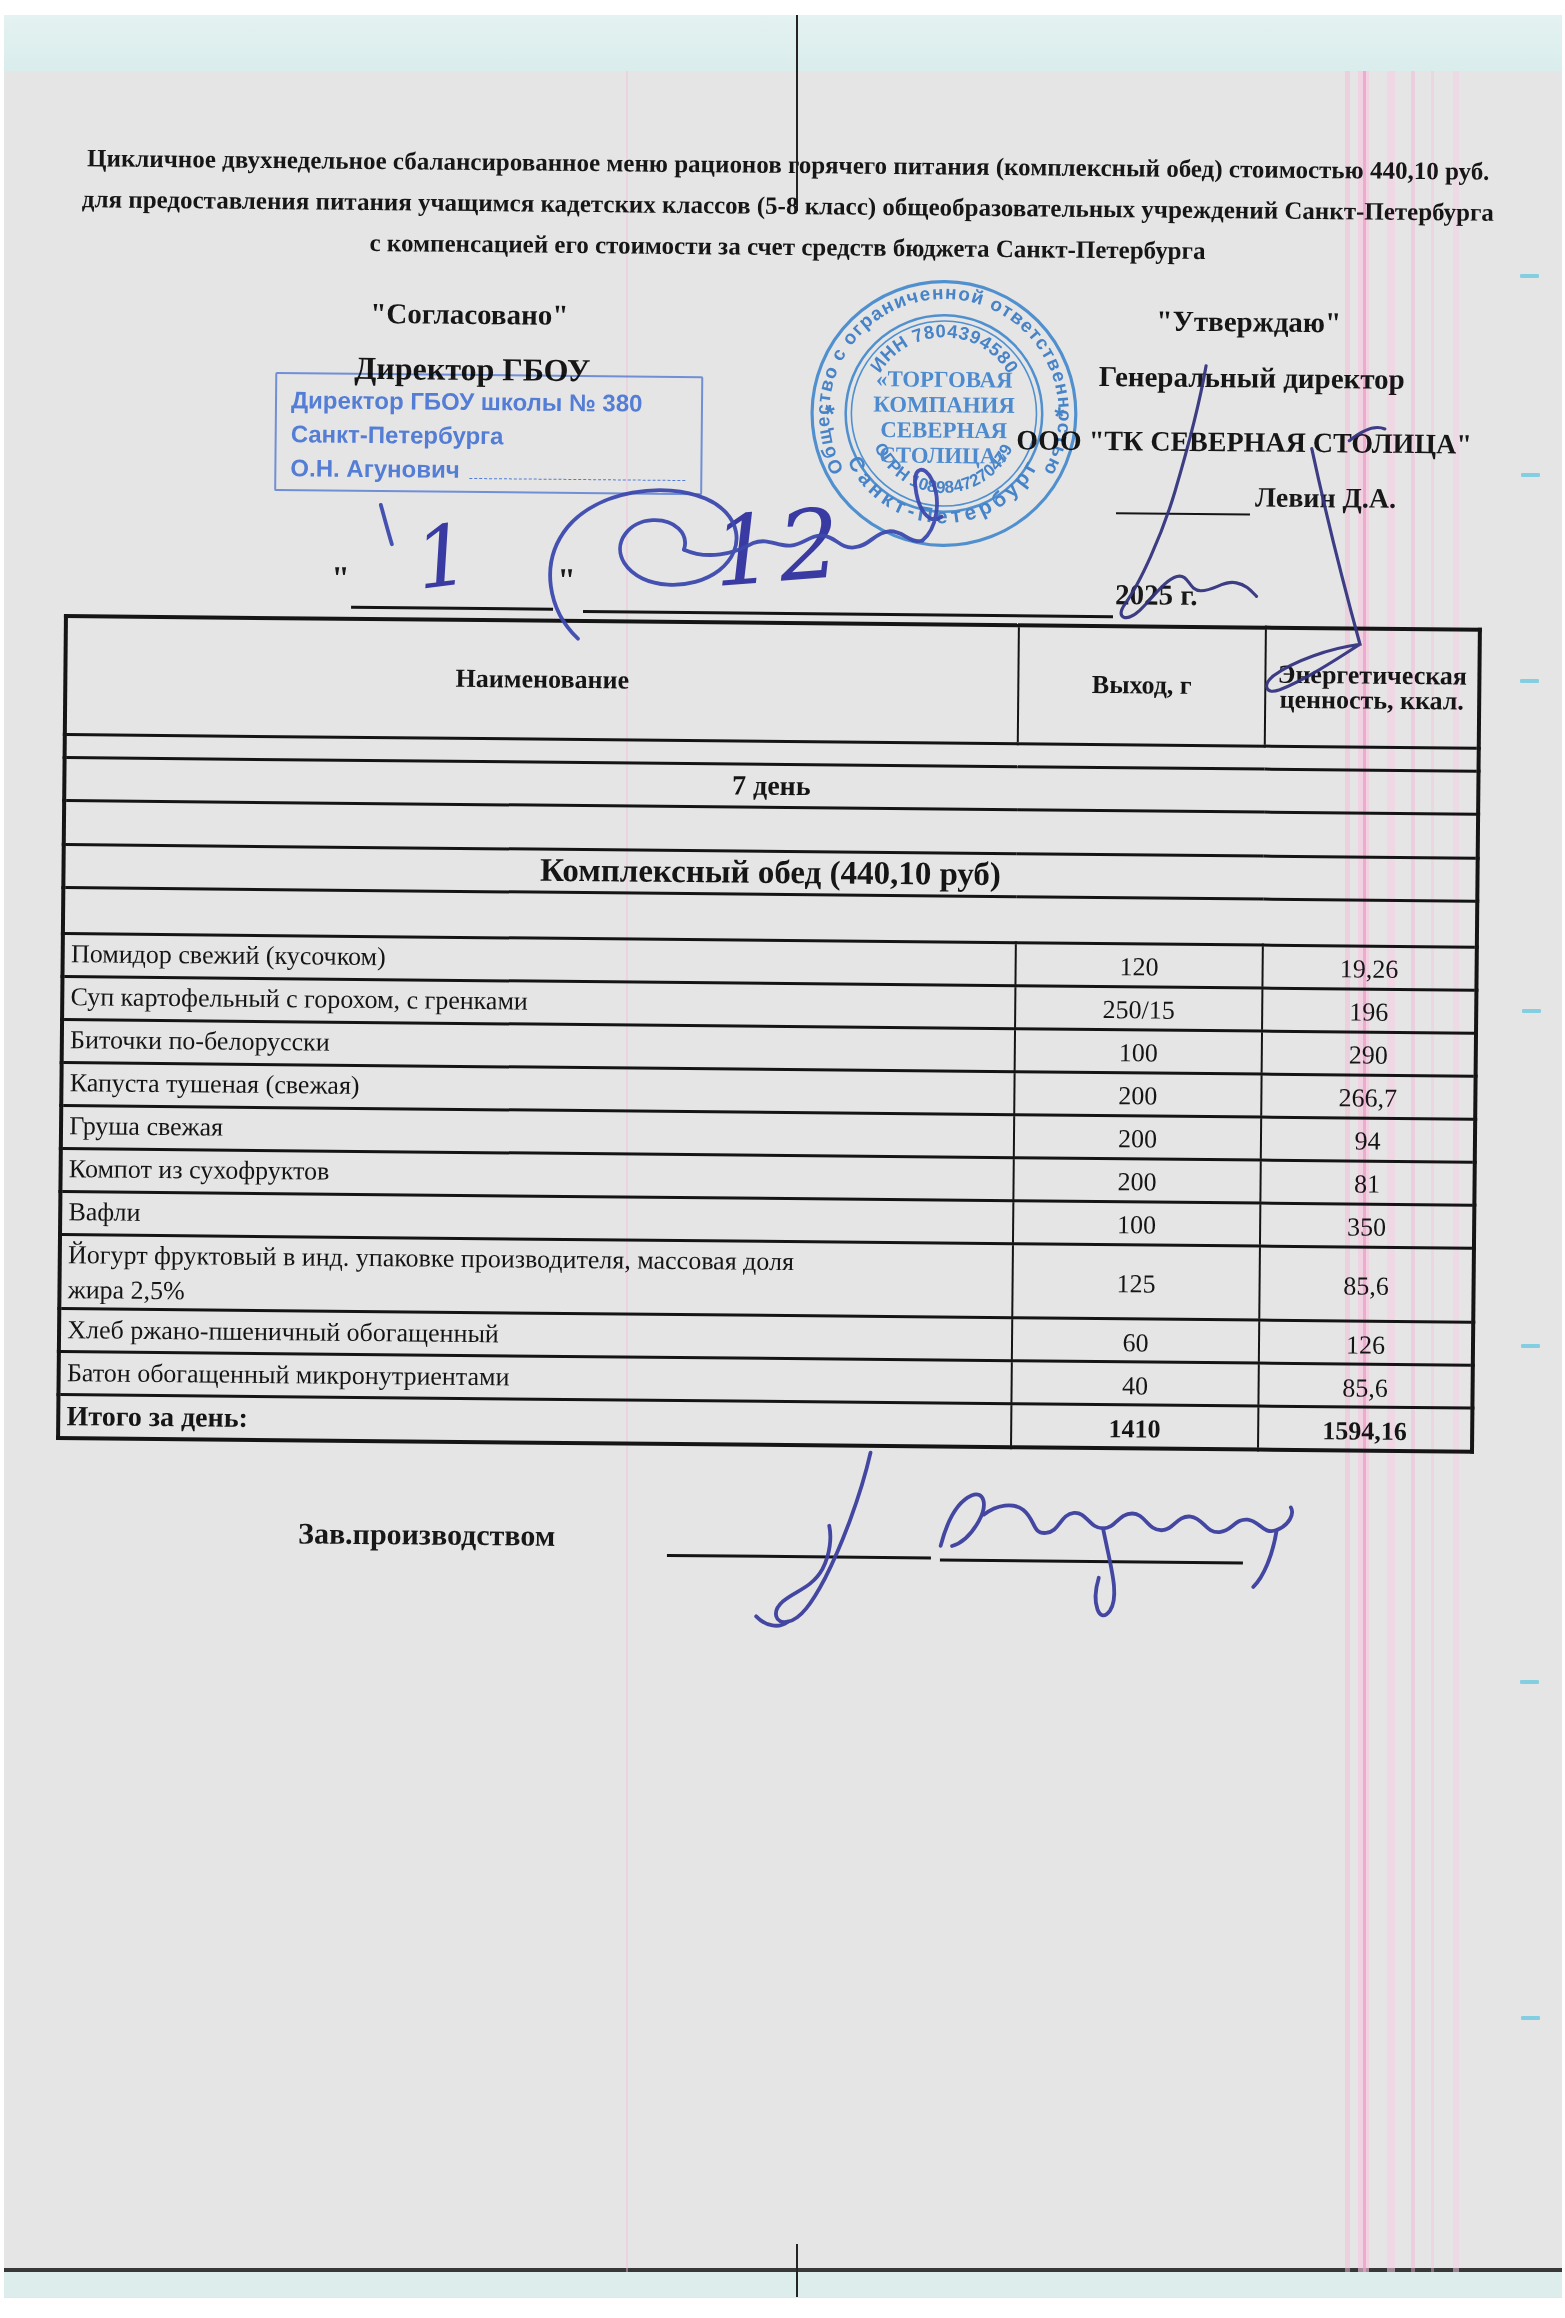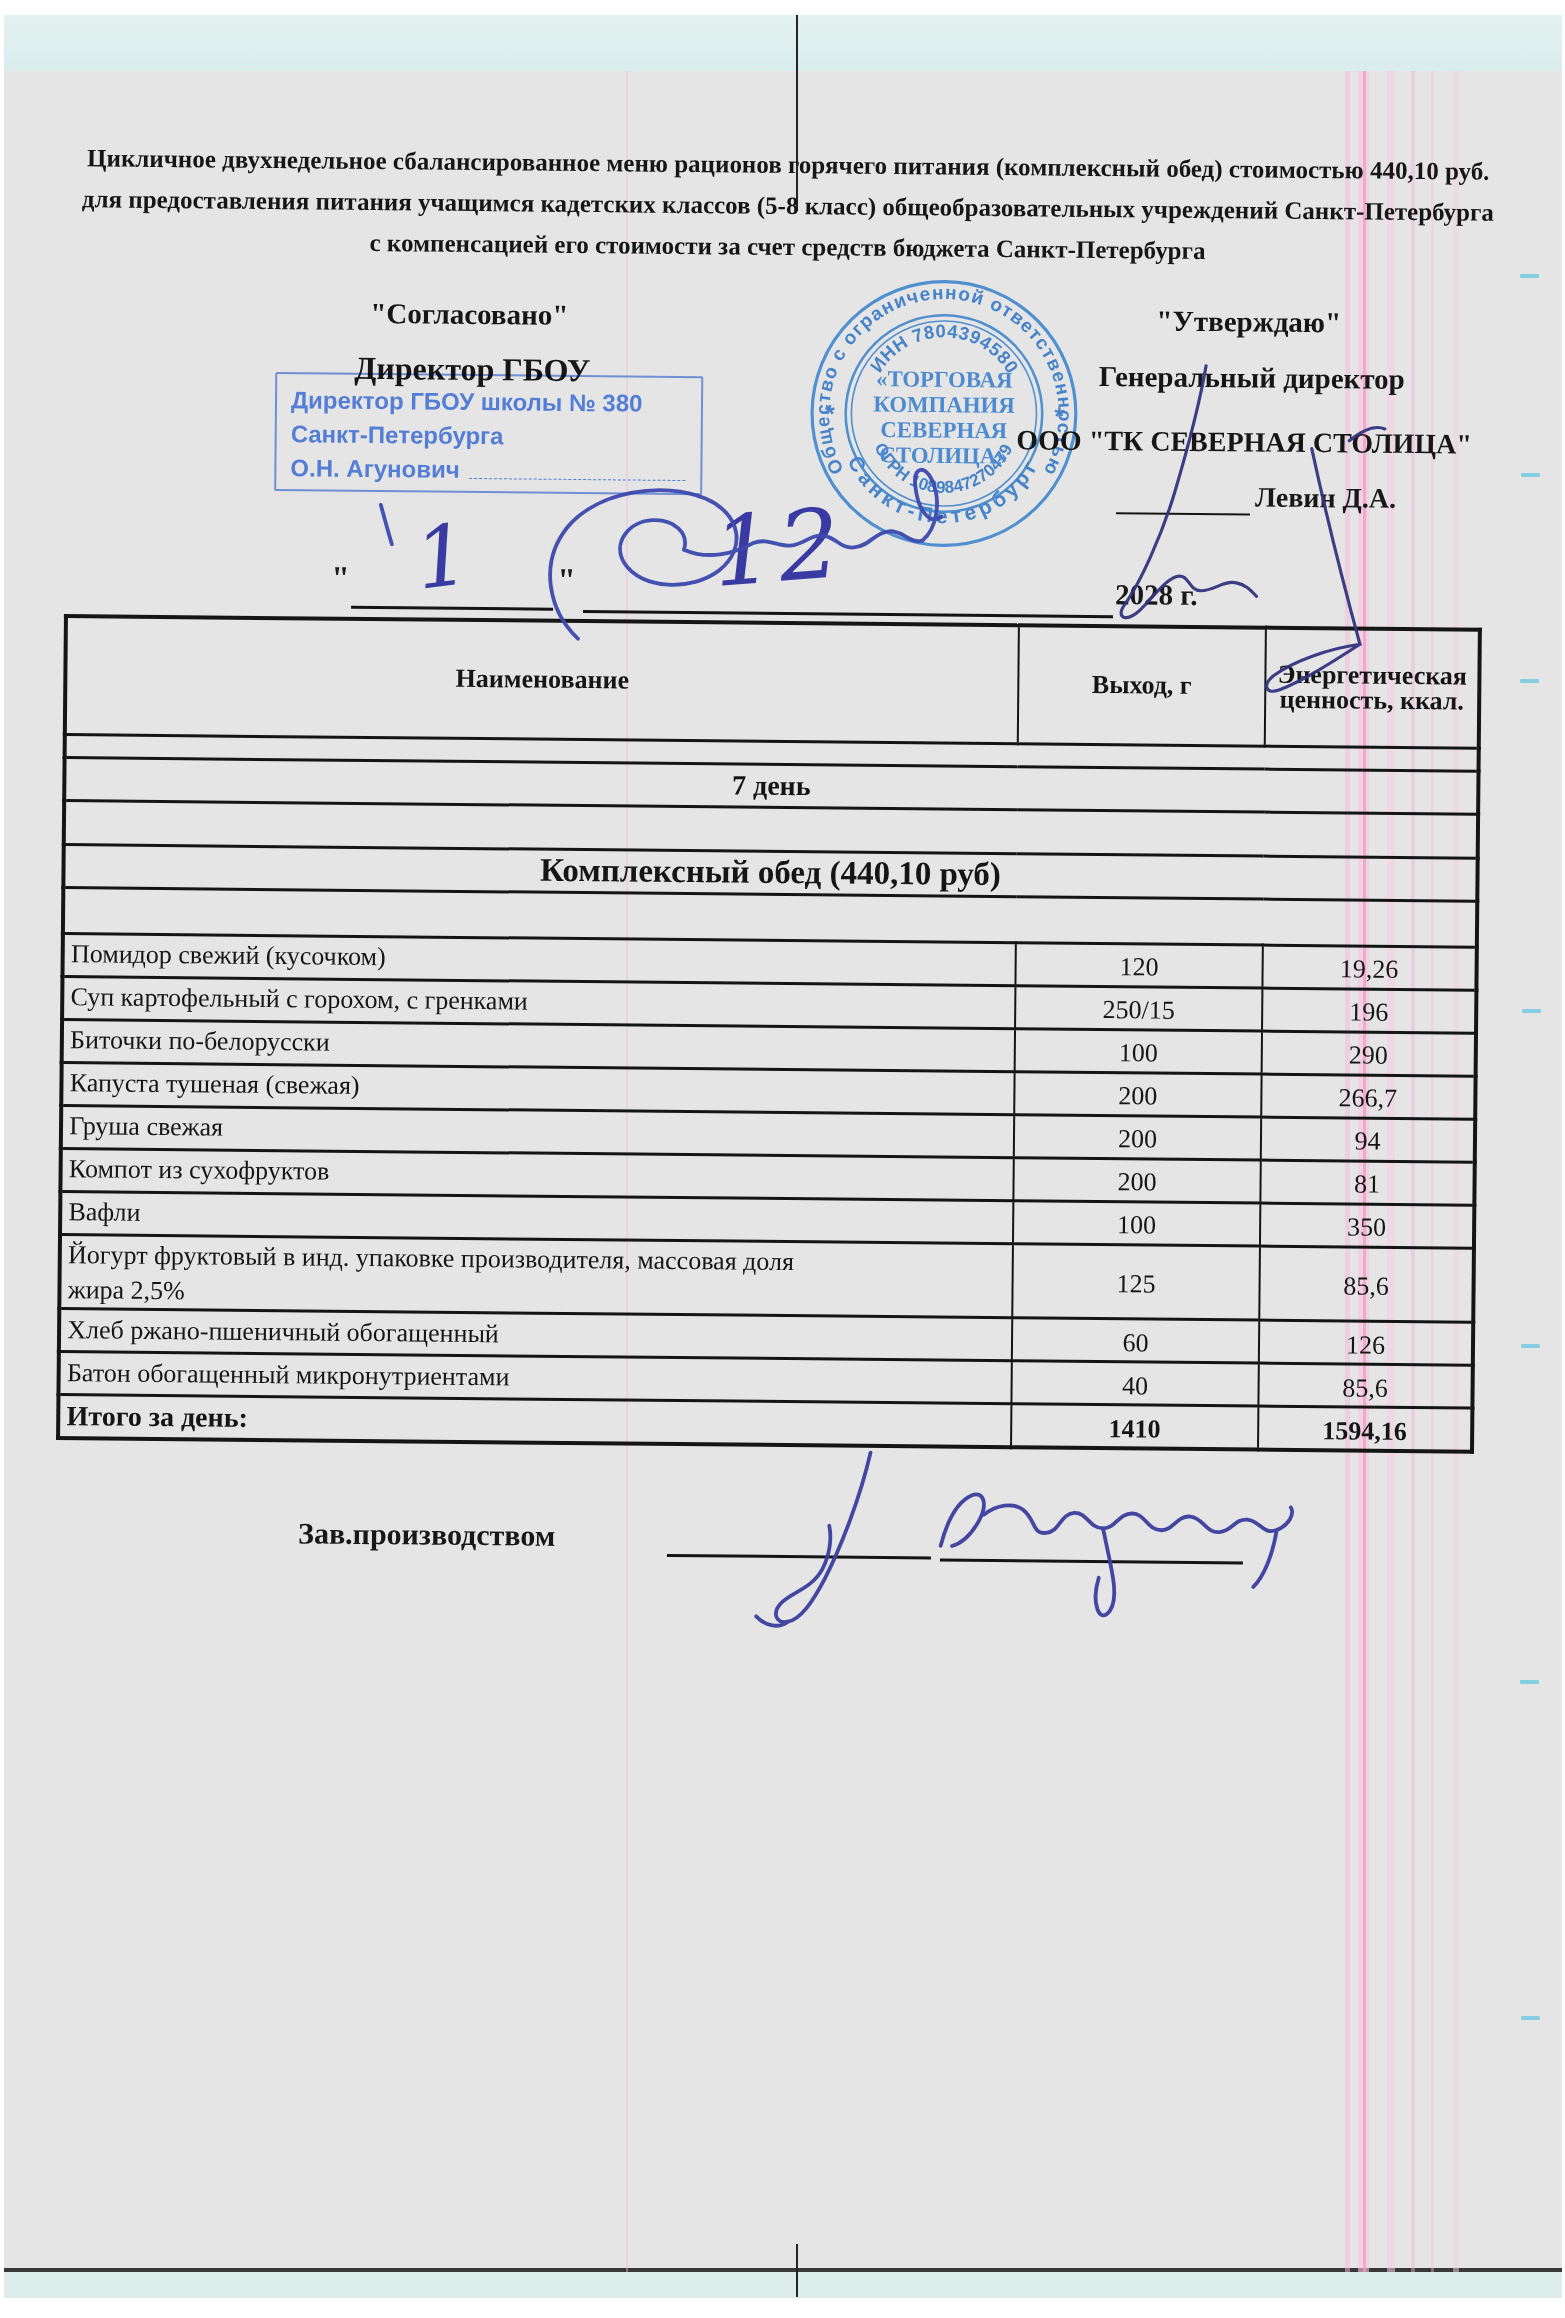--- a/index.html
+++ b/index.html
@@ -157,21 +157,21 @@
         <text x="224" y="222">КОМПАНИЯ</text>
         <text x="224" y="262">СЕВЕРНАЯ</text>
         <text x="224" y="302">СТОЛИЦА»</text>
       </g>
     </svg>
 
     <div class="abs dq q1">"</div>
     <div class="abs dl1"></div>
     <div class="abs dq q2">"</div>
     <div class="abs dl2"></div>
-    <div class="abs date-year">2028 г.</div>
+    <div class="abs date-year">2025 г.</div>
     <div class="abs hw hw-day">1</div>
     <div class="abs hw hw-month">12</div>
 
     <table class="menu">
       <colgroup>
           <col style="width:953px">
           <col style="width:247px">
           <col style="width:214px">
         </colgroup>
       <tbody>

